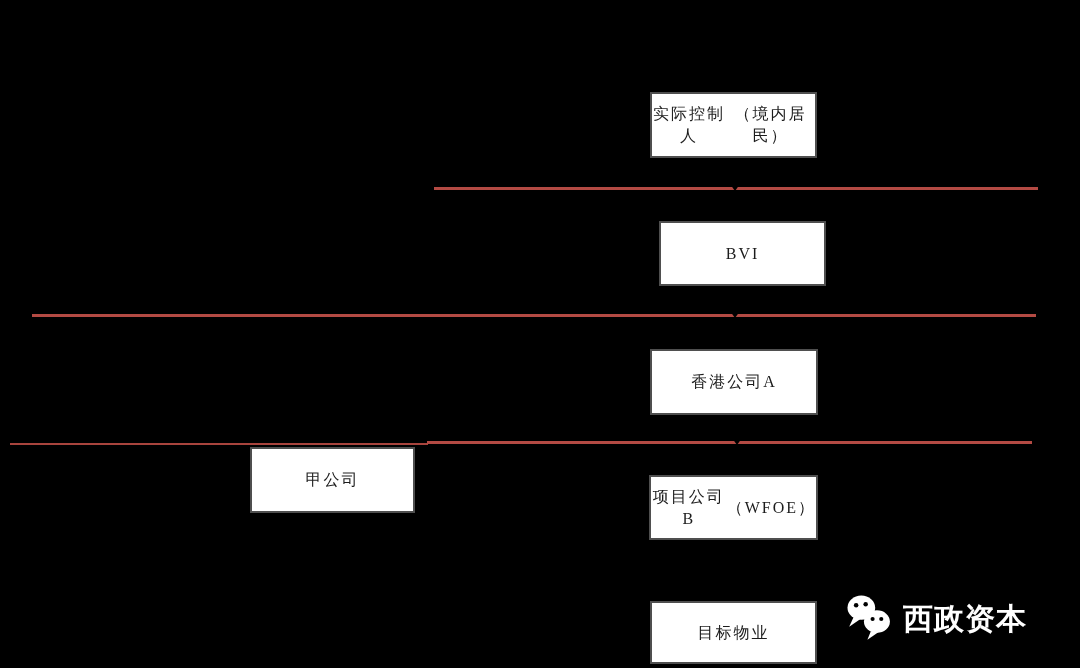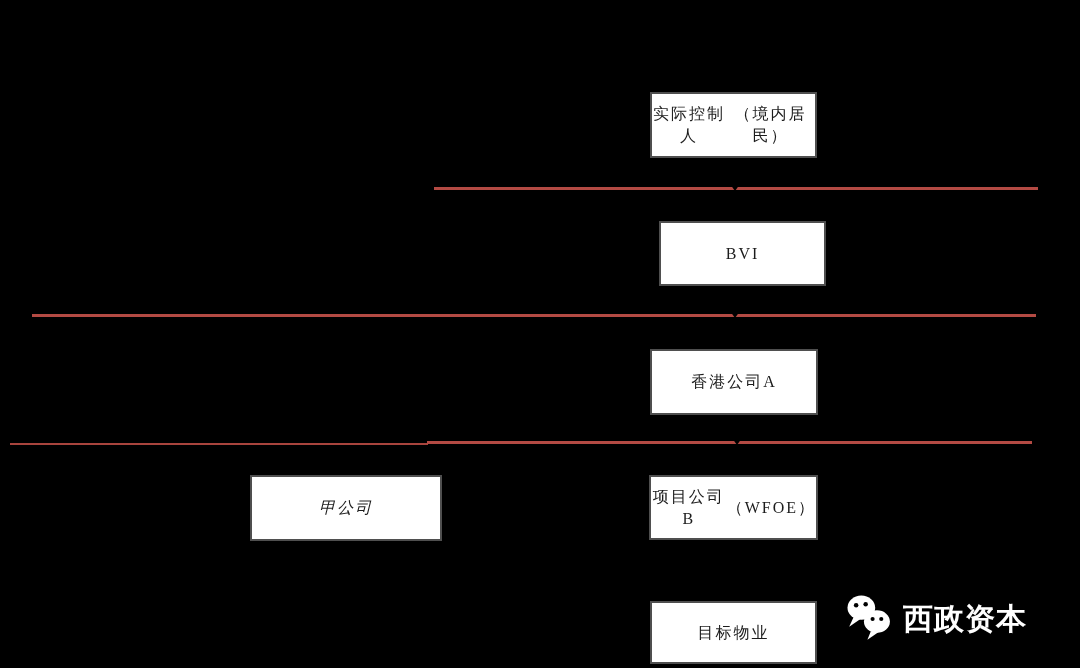--- a/index.html
+++ b/index.html
@@ -29,21 +29,21 @@
     position:absolute;width:0;height:0;
     border-left:5px solid transparent;
     border-right:5px solid transparent;
     border-top:7px solid #000000;
   }
   
   .n-controller{left:650px;top:92px;width:167px;height:66px;}
   .n-bvi{left:644px;top:221px;width:167px;height:65px;margin-left:15px;}
   .n-yi{left:250px;top:348px;width:167px;height:65px;}
   .n-hk{left:650px;top:349px;width:168px;height:66px;}
-  .n-jia{left:250px;top:475px;width:192px;height:66px;font-style:italic;}
+  .n-jia{left:250px;top:447px;width:165px;height:66px;}
   .n-wfoe{left:649px;top:475px;width:169px;height:65px;}
   .n-target{left:650px;top:601px;width:167px;height:63px;}
   
   .hr1{left:434px;top:187px;width:604px;height:3px;}
   .hr2{left:32px;top:314px;width:1004px;height:3px;}
   .hr3a{left:10px;top:443px;width:418px;height:2px;}
   .hr3b{left:427px;top:441px;width:605px;height:3px;}
   
   .c1{left:734px;top:158px;height:63px;}
   .c2{left:734px;top:287px;height:62px;}

